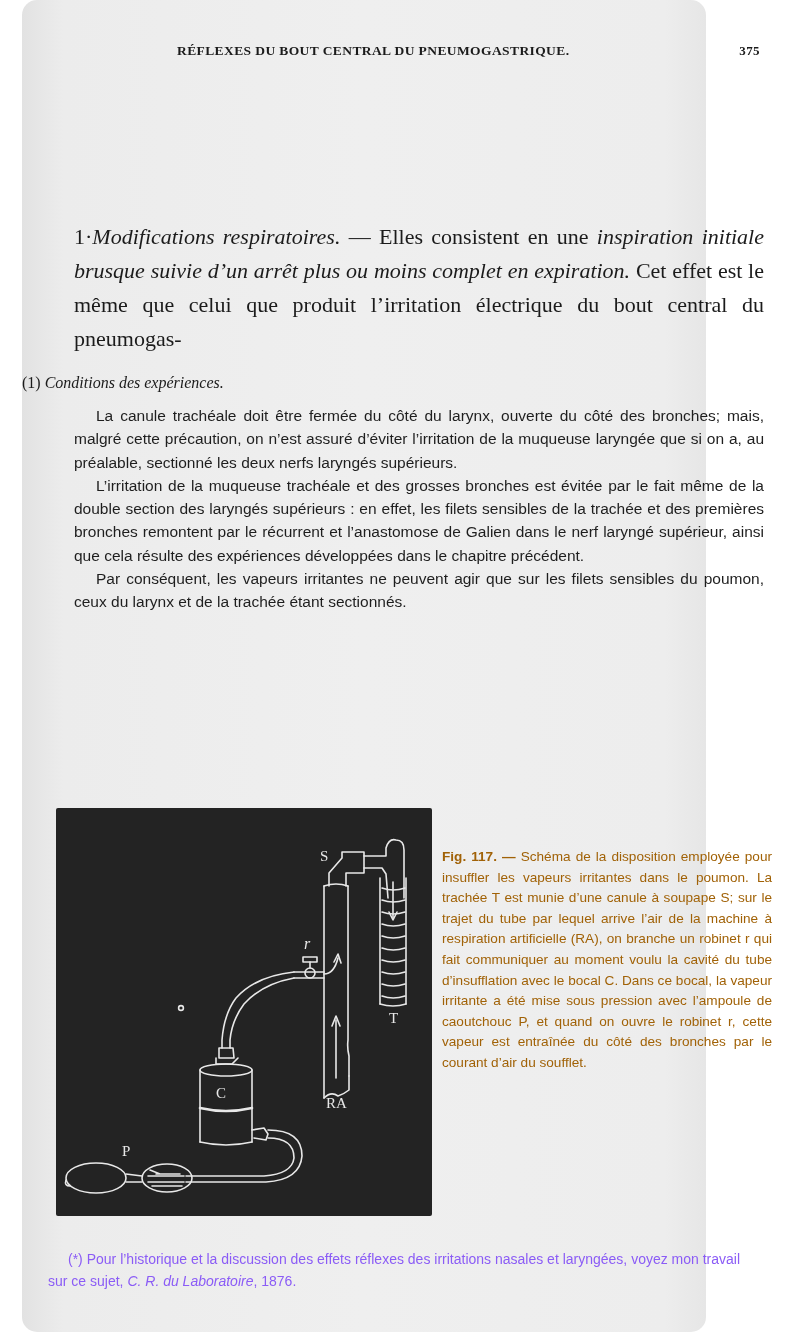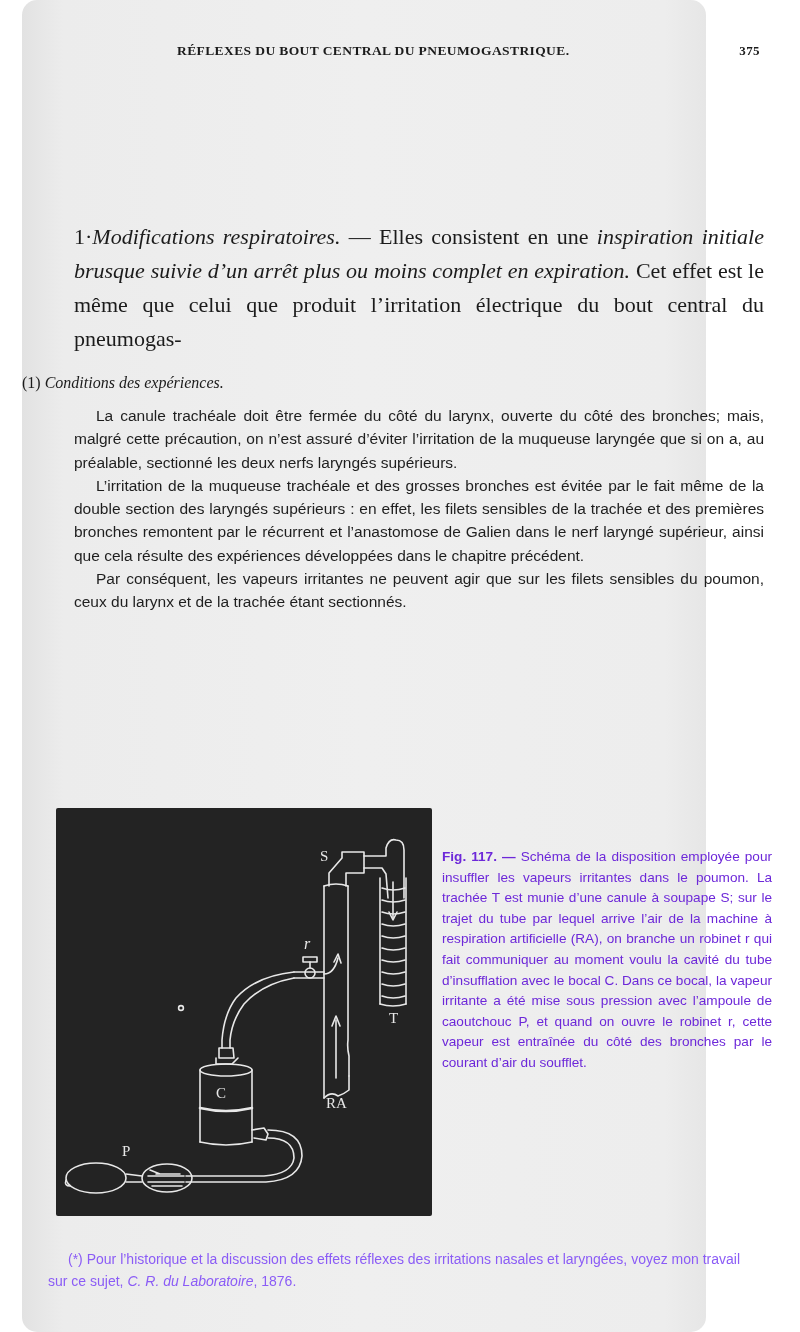--- a/index.html
+++ b/index.html
@@ -42,21 +42,21 @@
   }
   .small-body p { margin: 0; text-indent: 22px; }
   .figure {
     position: absolute; left: 56px; top: 808px; width: 376px; height: 408px;
     background: #232323; border-radius: 2px;
   }
   .figure svg { width: 100%; height: 100%; display: block; }
   .caption {
     position: absolute; left: 442px; top: 847px; width: 330px;
     font-family: "Liberation Sans", sans-serif; font-size: 13.6px; line-height: 20.6px;
-    text-align: justify; color: #6d28d9;
+    text-align: justify; color: #a16207;
   }
   .caption .figlabel { font-weight: bold; }
   .footnote {
     position: absolute; left: 48px; top: 1248px; width: 700px;
     font-family: "Liberation Sans", sans-serif; font-size: 14px; line-height: 22px; color: #8b5cf6;
   }
   .footnote .first { padding-left: 20px; }
   .footnote .ital { font-style: italic; }
 </style>
 </head>

